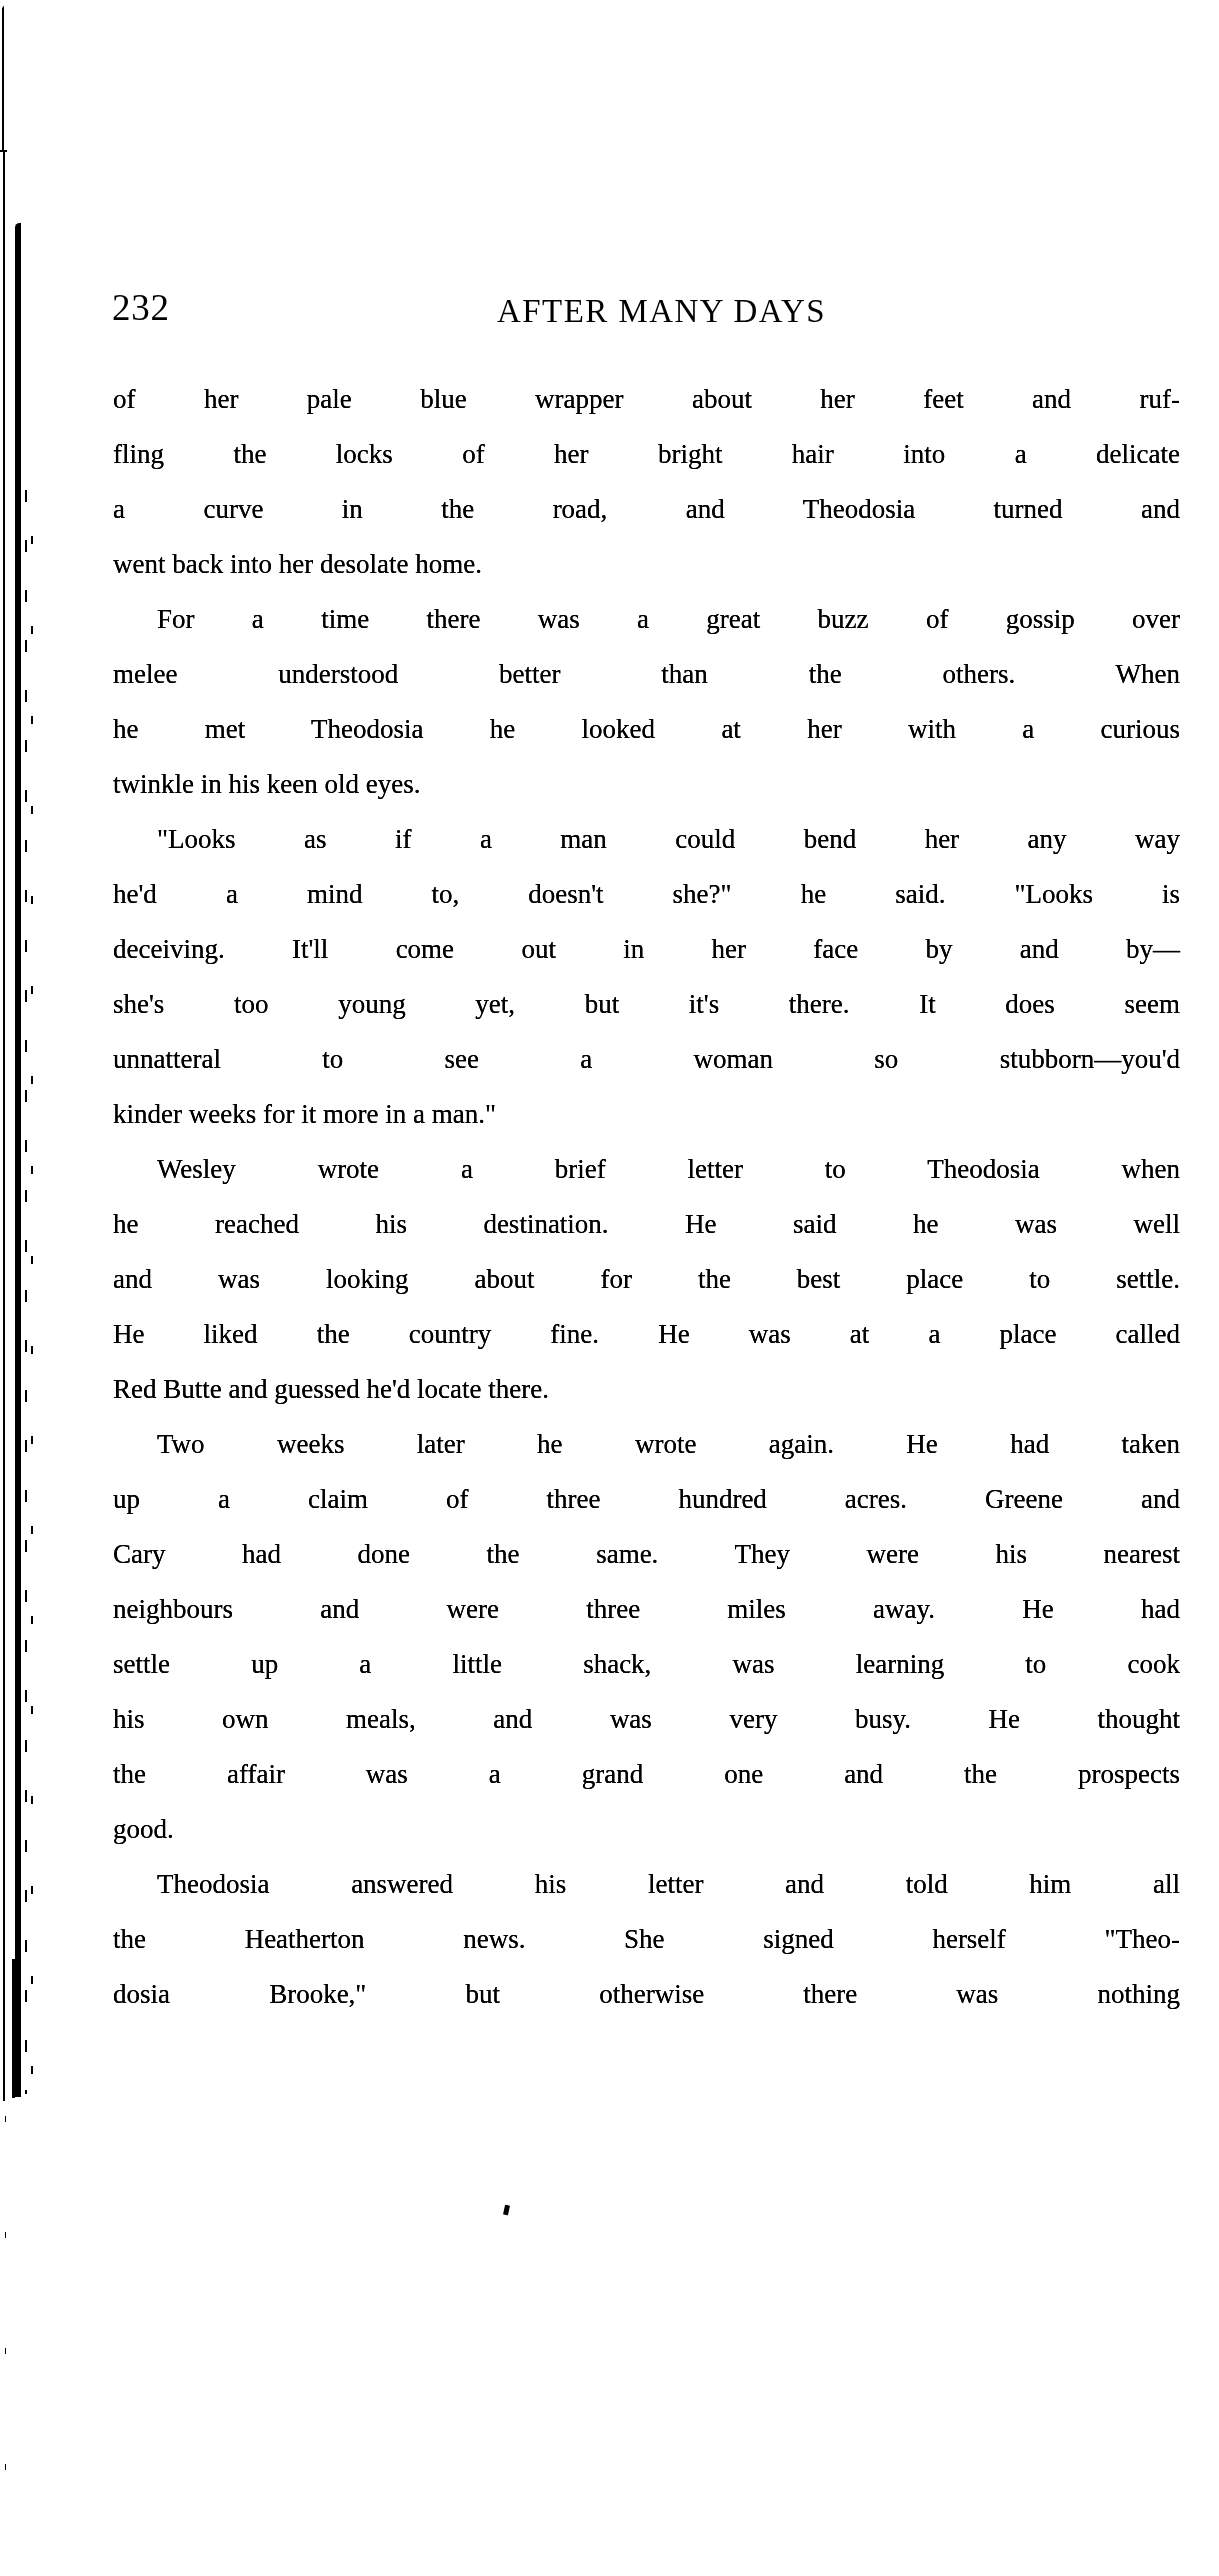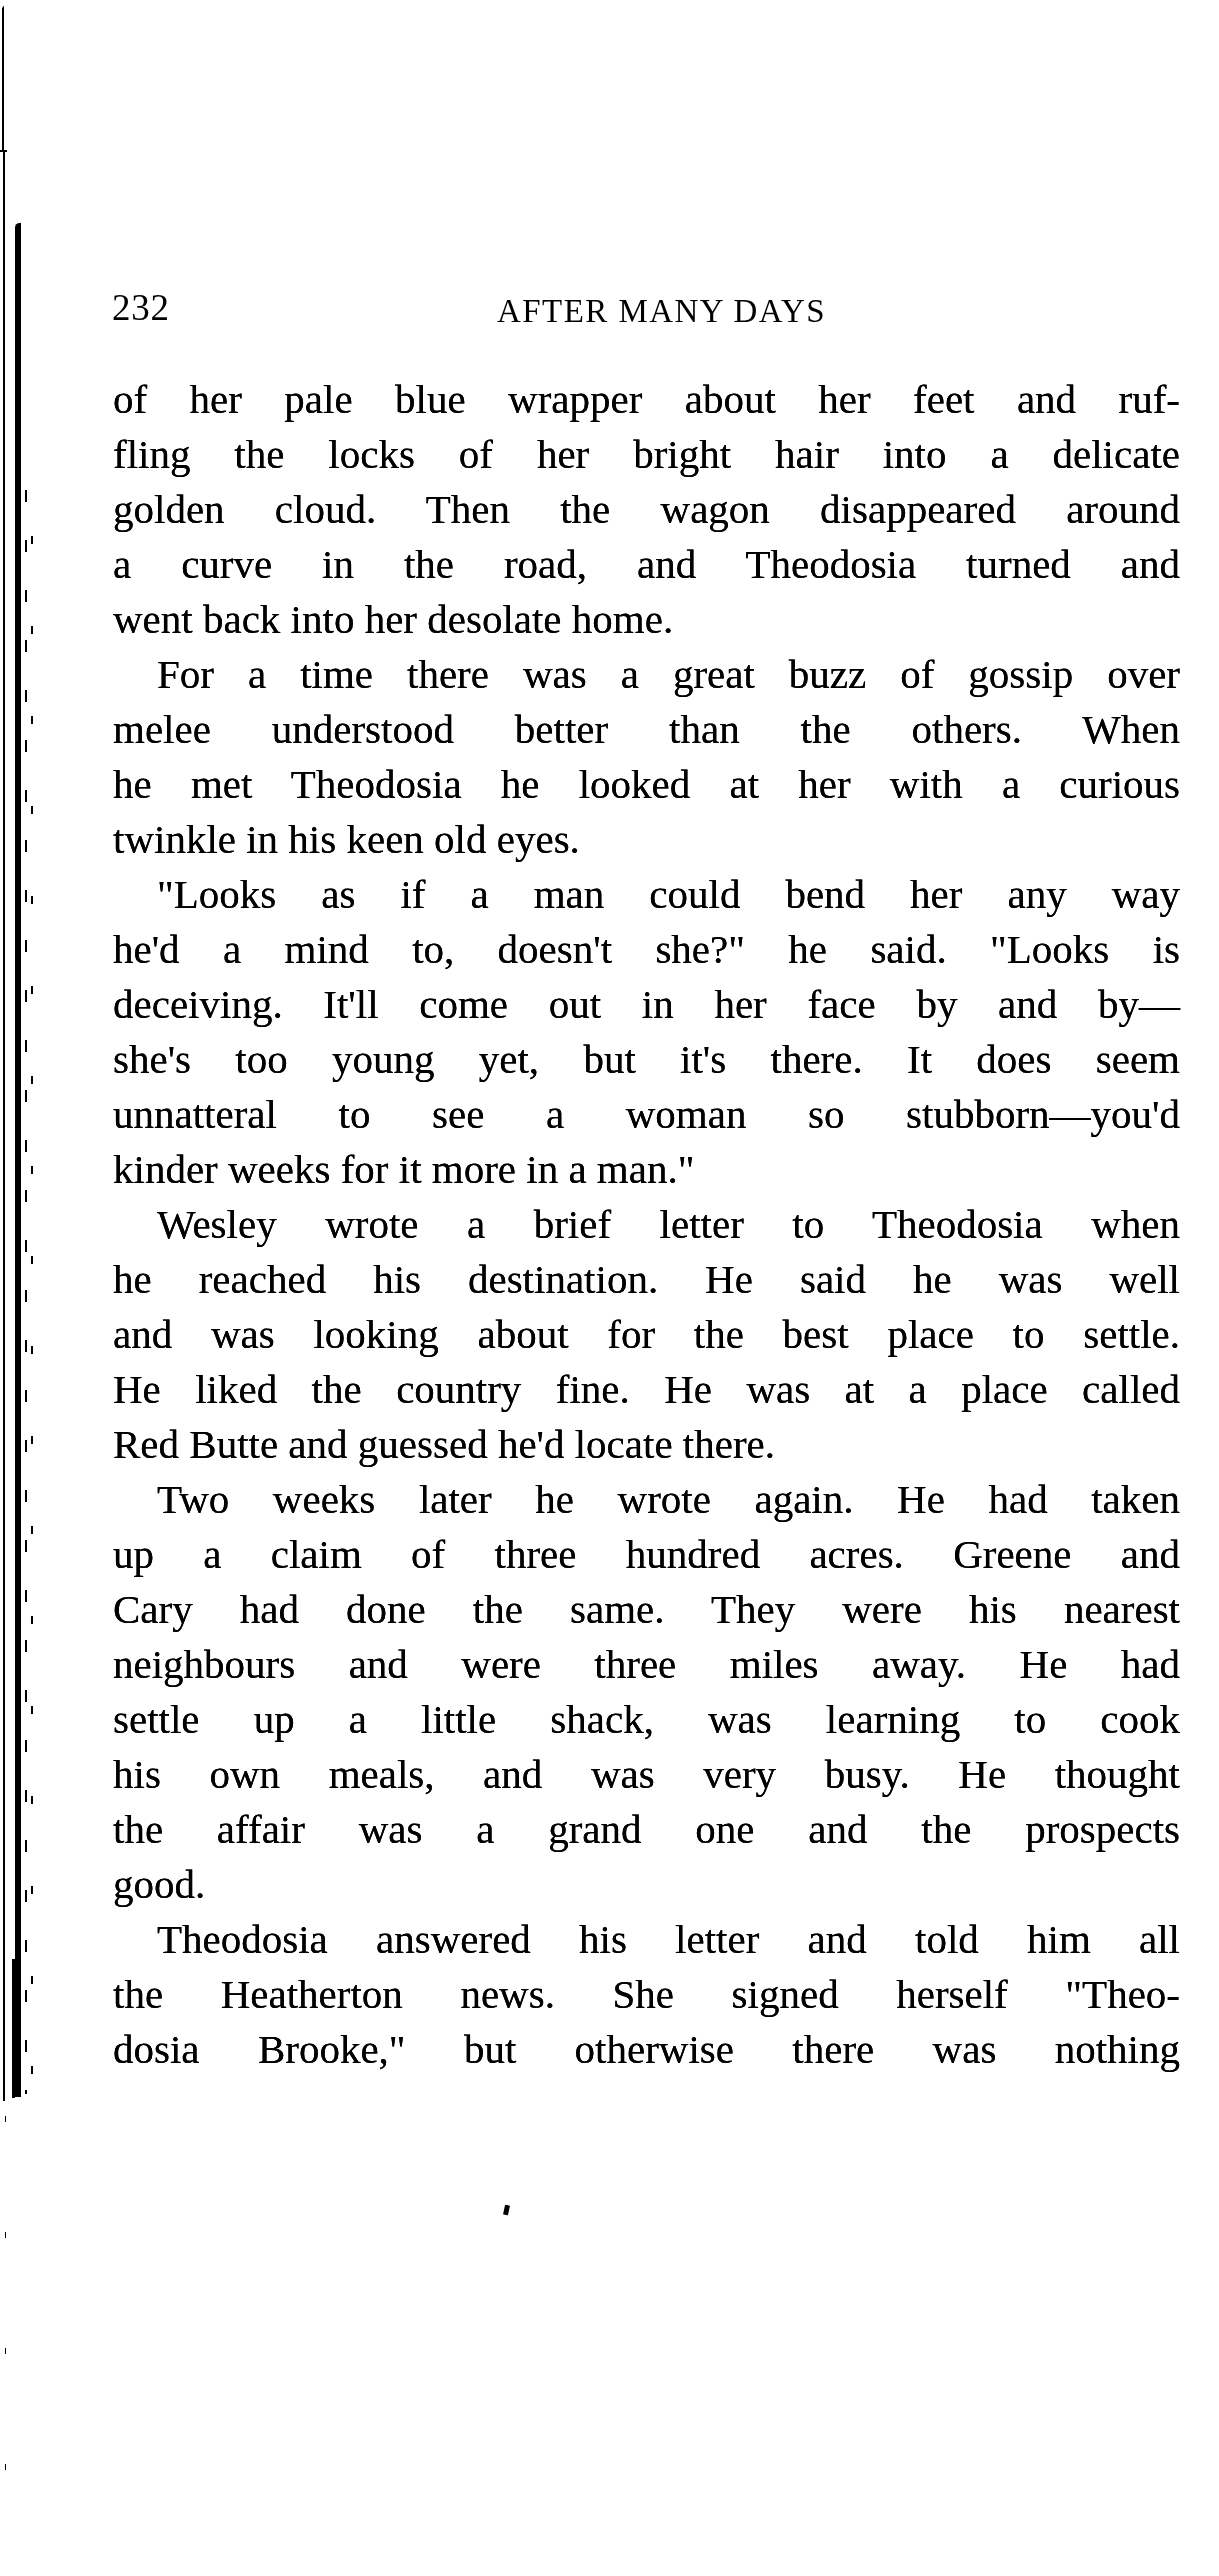--- a/index.html
+++ b/index.html
@@ -43,21 +43,21 @@
   
   #text-block {
     position: absolute;
     left: 113px;
     top: 372px;
     width: 1067px;
   }
   .line {
     height: 55px;
     line-height: 55px;
-    font-size: 41px;
+    font-size: 27px;
     white-space: normal;
     text-align: justify;
     text-align-last: justify;
     text-shadow: 0 0 0.5px #000;
   }
   .line.indent { text-indent: 44px; }
   .line.end {
     text-align: center;
     text-align-last: left;
   }
@@ -104,21 +104,20 @@
   <div class="artifact" id="dash-column-b"></div>
   <div class="artifact" id="dash-column-bottom"></div>
   <div class="artifact" id="ink-speck"></div>
 
   <div id="page-number">232</div>
   <div id="running-title">AFTER MANY DAYS</div>
 
   <div id="text-block">
       <div class="line">of her pale blue wrapper about her feet and ruf-</div>
       <div class="line">fling the locks of her bright hair into a delicate</div>
-      <div class="line">golden cloud. Then the wagon disappeared around</div>
       <div class="line">a curve in the road, and Theodosia turned and</div>
       <div class="line end">went back into her desolate home.</div>
       <div class="line indent">For a time there was a great buzz of gossip over</div>
       <div class="line">melee understood better than the others. When</div>
       <div class="line">he met Theodosia he looked at her with a curious</div>
       <div class="line end">twinkle in his keen old eyes.</div>
       <div class="line indent">"Looks as if a man could bend her any way</div>
       <div class="line">he'd a mind to, doesn't she?" he said. "Looks is</div>
       <div class="line">deceiving. It'll come out in her face by and by—</div>
       <div class="line">she's too young yet, but it's there. It does seem</div>

